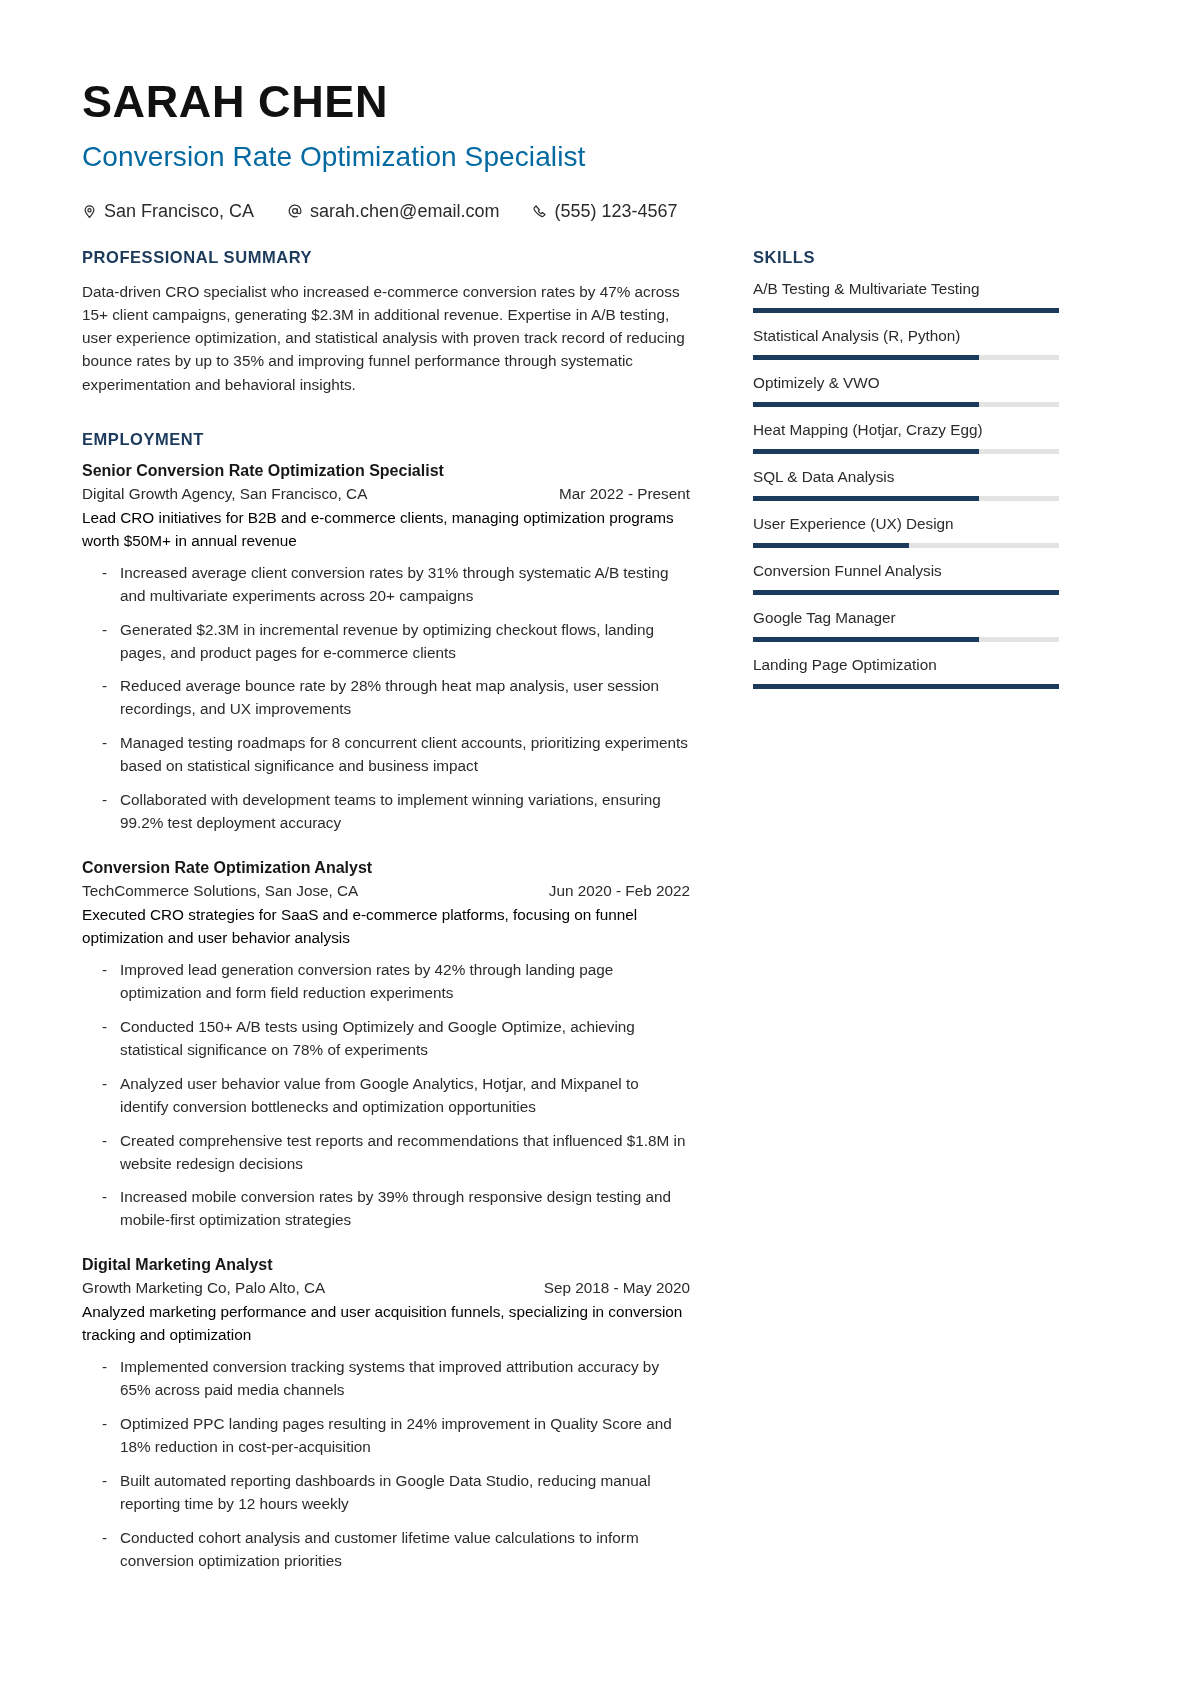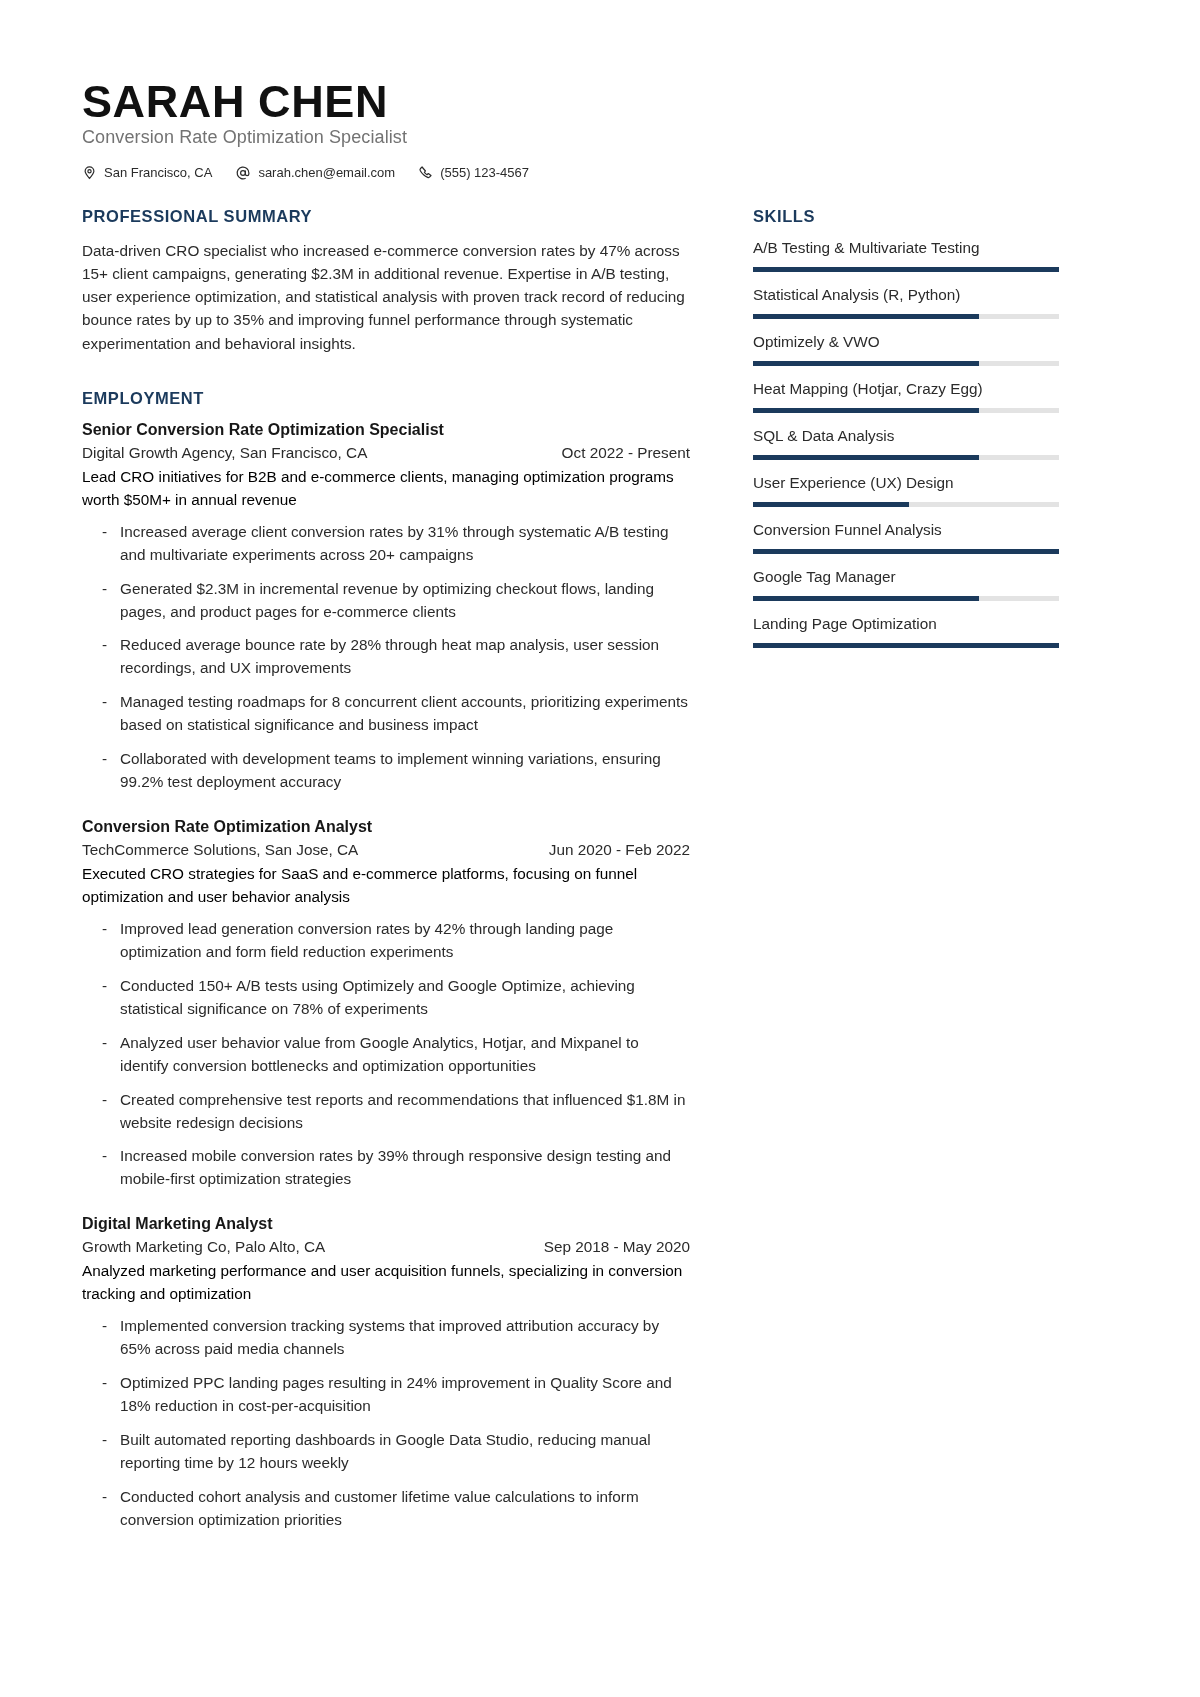--- a/index.html
+++ b/index.html
@@ -26,35 +26,36 @@
 
   
   .header { margin-bottom: 26px; }
 
   .name {
     font-size: 45px;
     font-weight: 700;
     letter-spacing: 0.6px;
     color: #111111;
     line-height: 1.08;
+    margin-bottom: 14px;
   }
 
   .headline {
+    font-size: 28px;
+    font-weight: 400;
+    color: #0369a1;
+    letter-spacing: 0.1px;
+    margin-bottom: 28px;
+  }
+
+  .contact-row {
+    display: flex;
+    align-items: center;
+    gap: 33px;
     font-size: 18px;
-    font-weight: 400;
-    color: #737373;
-    letter-spacing: 0.1px;
-    margin-bottom: 17px;
-  }
-
-  .contact-row {
-    display: flex;
-    align-items: center;
-    gap: 23px;
-    font-size: 13px;
     color: #2b2b2b;
   }
 
   .contact-item {
     display: flex;
     align-items: center;
     gap: 7px;
     white-space: nowrap;
   }
 
@@ -217,21 +218,21 @@
         <div class="summary-text">Data-driven CRO specialist who increased e-commerce conversion rates by 47% across 15+ client campaigns, generating $2.3M in additional revenue. Expertise in A/B testing, user experience optimization, and statistical analysis with proven track record of reducing bounce rates by up to 35% and improving funnel performance through systematic experimentation and behavioral insights.</div>
       </div>
 
       <div class="section">
         <div class="section-title">EMPLOYMENT</div>
         <div id="jobs-container">
             <div class="job">
               <div class="job-title">Senior Conversion Rate Optimization Specialist</div>
               <div class="job-meta">
                 <span class="job-company">Digital Growth Agency, San Francisco, CA</span>
-                <span class="job-dates">Oct 2022 - Present</span>
+                <span class="job-dates">Mar 2022 - Present</span>
               </div>
               <div class="job-desc">Lead CRO initiatives for B2B and e-commerce clients, managing optimization programs worth $50M+ in annual revenue</div>
               <div class="bullets">
                 <div class="bullet">
                   <span class="bullet-dash">-</span>
                   <span class="bullet-text">Increased average client conversion rates by 31% through systematic A/B testing and multivariate experiments across 20+ campaigns</span>
                 </div>
                 <div class="bullet">
                   <span class="bullet-dash">-</span>
                   <span class="bullet-text">Generated $2.3M in incremental revenue by optimizing checkout flows, landing pages, and product pages for e-commerce clients</span>

